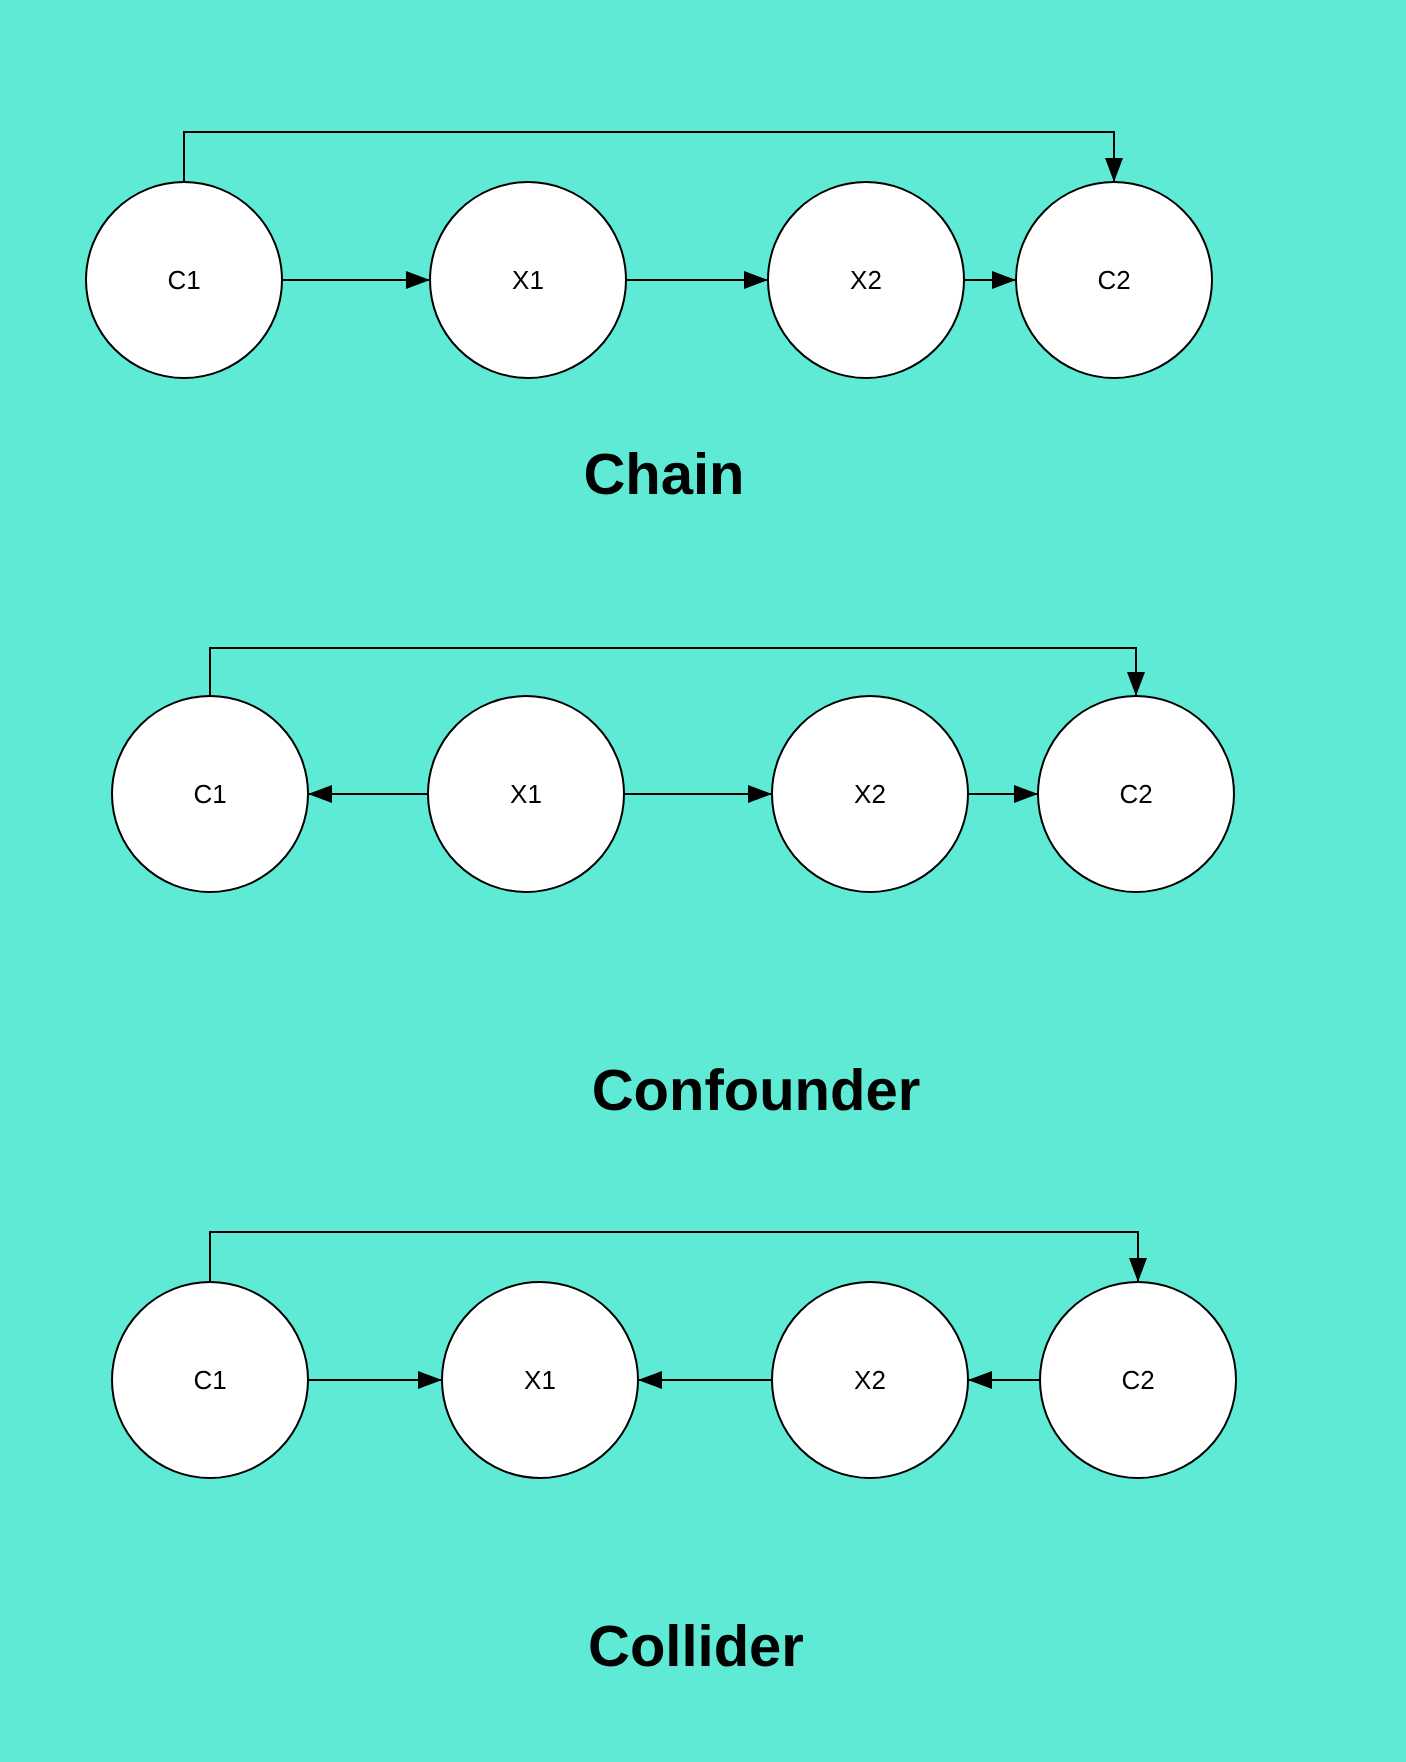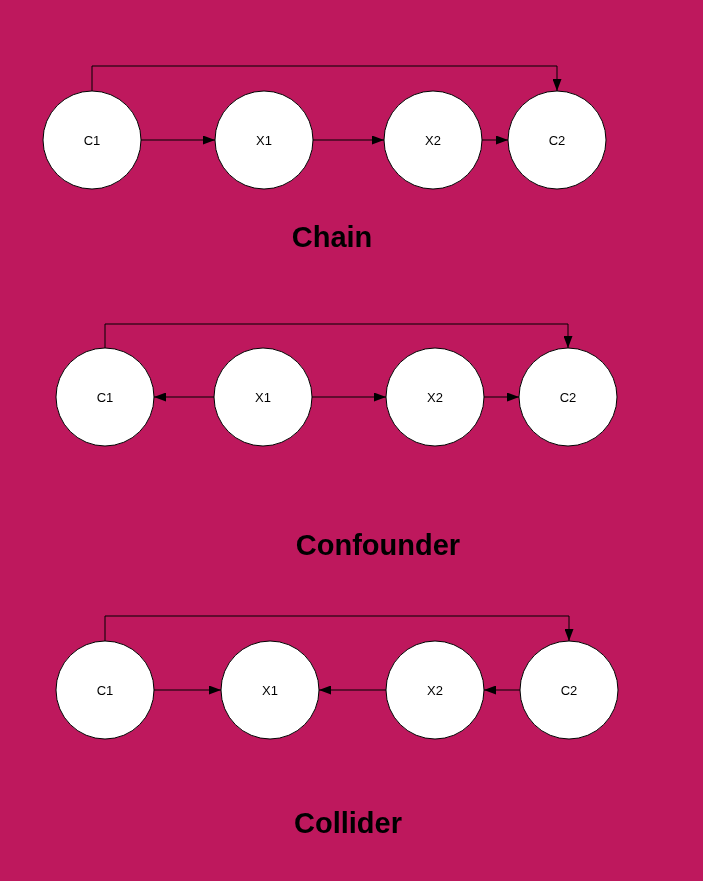--- a/index.html
+++ b/index.html
@@ -4,21 +4,21 @@
 <style>
   html, body {
     margin: 0;
     padding: 0;
     background: #ffffff;
   }
   .figure-canvas {
     position: relative;
     width: 703px;
     height: 881px;
-    background: #be185d;
+    background: #5eead4;
     overflow: hidden;
     text-align: right;
   }
   svg {
     display: block;
   }
   .node-circle {
     fill: #ffffff;
   }
   .edge-line, .arc-path {

